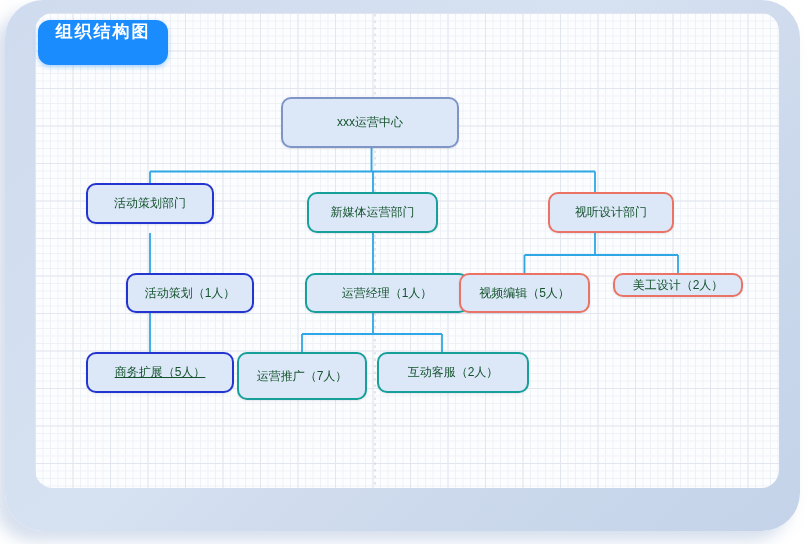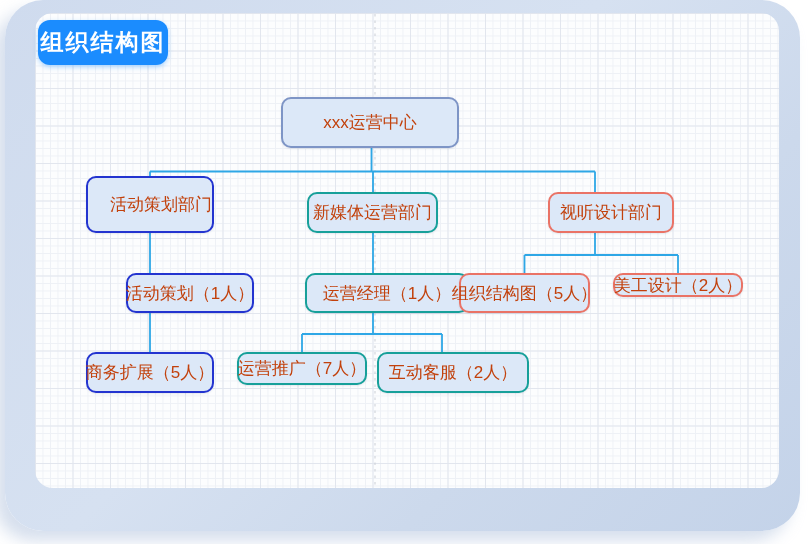--- a/index.html
+++ b/index.html
@@ -23,49 +23,49 @@
     background-image:
       linear-gradient(#e2e6ee 1px,transparent 1px),
       linear-gradient(90deg,#e2e6ee 1px,transparent 1px),
       linear-gradient(#eef1f6 1px,transparent 1px),
       linear-gradient(90deg,#eef1f6 1px,transparent 1px);
     background-size:37.5px 37.5px,37.5px 37.5px,7.5px 7.5px,7.5px 7.5px;
   }
   .badge{
     position:absolute;left:38px;top:20px;width:130px;height:45px;
     background:#1b8cfe;border-radius:12px;
-    display:flex;align-items:center;justify-content:center;
-    color:#ffffff;font-size:23px;font-weight:bold;letter-spacing:2px;
+    display:flex;justify-content:center;
+    color:#ffffff;font-size:17px;font-weight:bold;letter-spacing:2px;
     box-shadow:0 2px 5px rgba(27,140,254,.35);
     z-index:5;
   }
   svg.wires{position:absolute;left:0;top:0;z-index:1;}
   .node{
     position:absolute;z-index:2;box-sizing:border-box;
     display:flex;align-items:center;justify-content:center;
     background:#dce8f8;border-radius:10px;
-    font-size:17px;color:#c2410c;
+    font-size:12px;color:#14532d;
     box-shadow:0 1px 2px rgba(30,50,100,.10);
     cursor:default;white-space:nowrap;
   }
   .node.root  {border:2.5px solid #7e95c6;}
   .node.blue  {border:2.5px solid #2334d0;}
   .node.teal  {border:2.5px solid #17a09a;}
   .node.salmon{border:2.5px solid #ea7366;}
 
   .n-root {left:281px;top:97px; width:178px;height:51px;}
-  .n-d1   {left:86px; top:176px;width:128px;height:57px;justify-content:flex-end;}
+  .n-d1   {left:86px; top:183px;width:128px;height:41px;}
   .n-d2   {left:307px;top:192px;width:131px;height:41px;}
   .n-d3   {left:532px;top:192px;width:126px;height:41px;margin-left:16px;}
   .n-c1   {left:86px; top:273px;width:128px;height:40px;margin-left:40px;}
   .n-c2   {left:305px;top:273px;width:164px;height:40px;}
   .n-c3   {left:459px;top:273px;width:131px;height:40px;}
   .n-c4   {left:613px;top:273px;width:130px;height:24px;}
-  .n-g1   {left:86px; top:352px;width:128px;height:41px;}
-  .n-g2   {left:237px;top:352px;width:130px;height:33px;}
+  .n-g1   {left:86px; top:352px;width:148px;height:41px;text-decoration:underline;}
+  .n-g2   {left:237px;top:352px;width:130px;height:48px;}
   .n-g3   {left:377px;top:352px;width:152px;height:41px;}
 </style>
 </head>
 <body>
 
 <div class="page">
   <div class="canvas"></div>
 </div>
 
 <div class="badge">
@@ -99,21 +99,21 @@
   <span>视听设计部门</span>
 </div>
 
 <div class="node blue n-c1">
   <span>活动策划（1人）</span>
 </div>
 <div class="node teal n-c2">
   <span>运营经理（1人）</span>
 </div>
 <div class="node salmon n-c3">
-  <span>组织结构图（5人）</span>
+  <span>视频编辑（5人）</span>
 </div>
 <div class="node salmon n-c4">
   <span>美工设计（2人）</span>
 </div>
 
 <div class="node blue n-g1">
   <span>商务扩展（5人）</span>
 </div>
 <div class="node teal n-g2">
   <span>运营推广（7人）</span>

